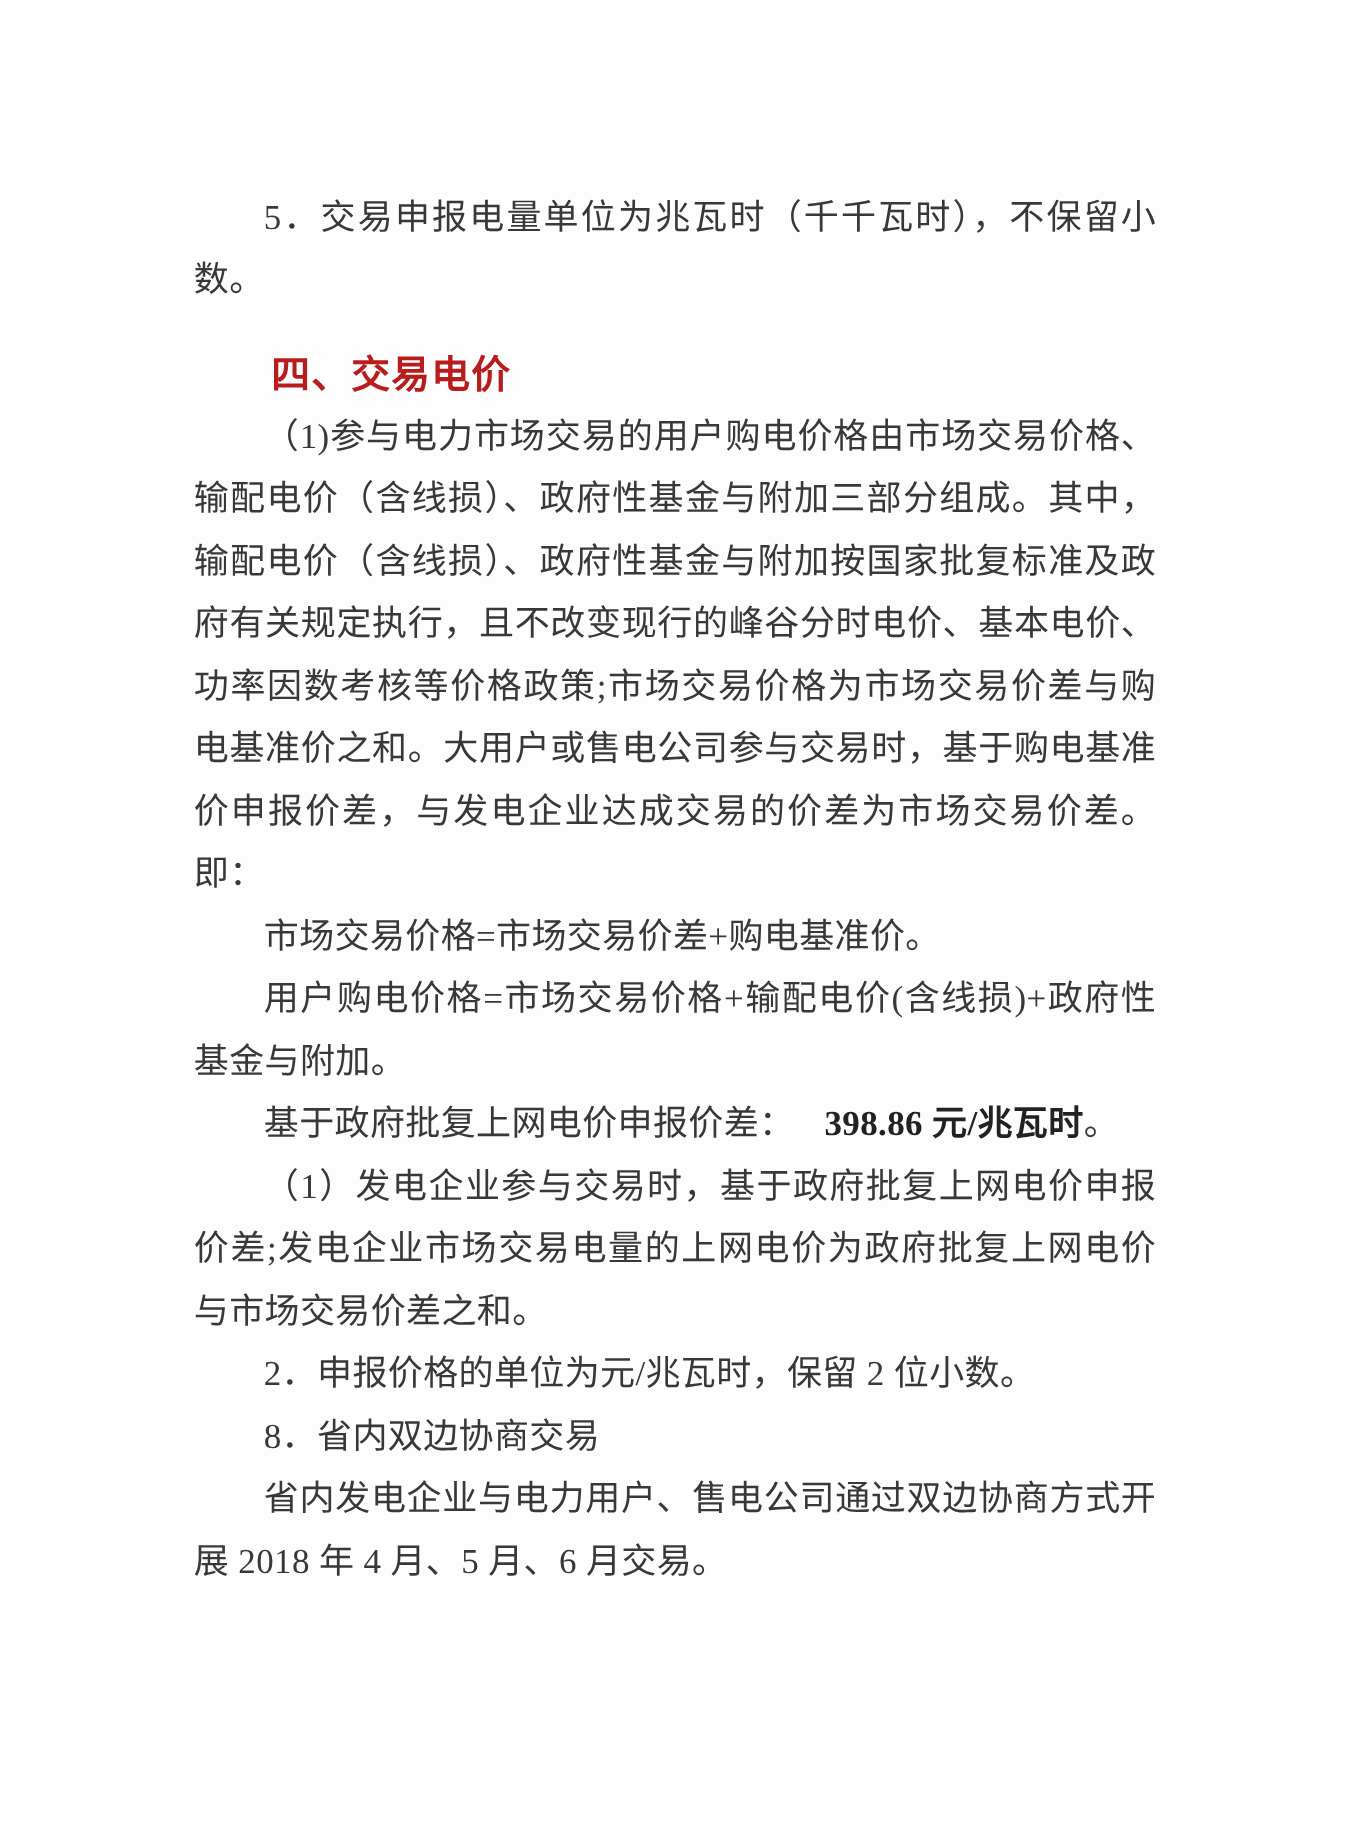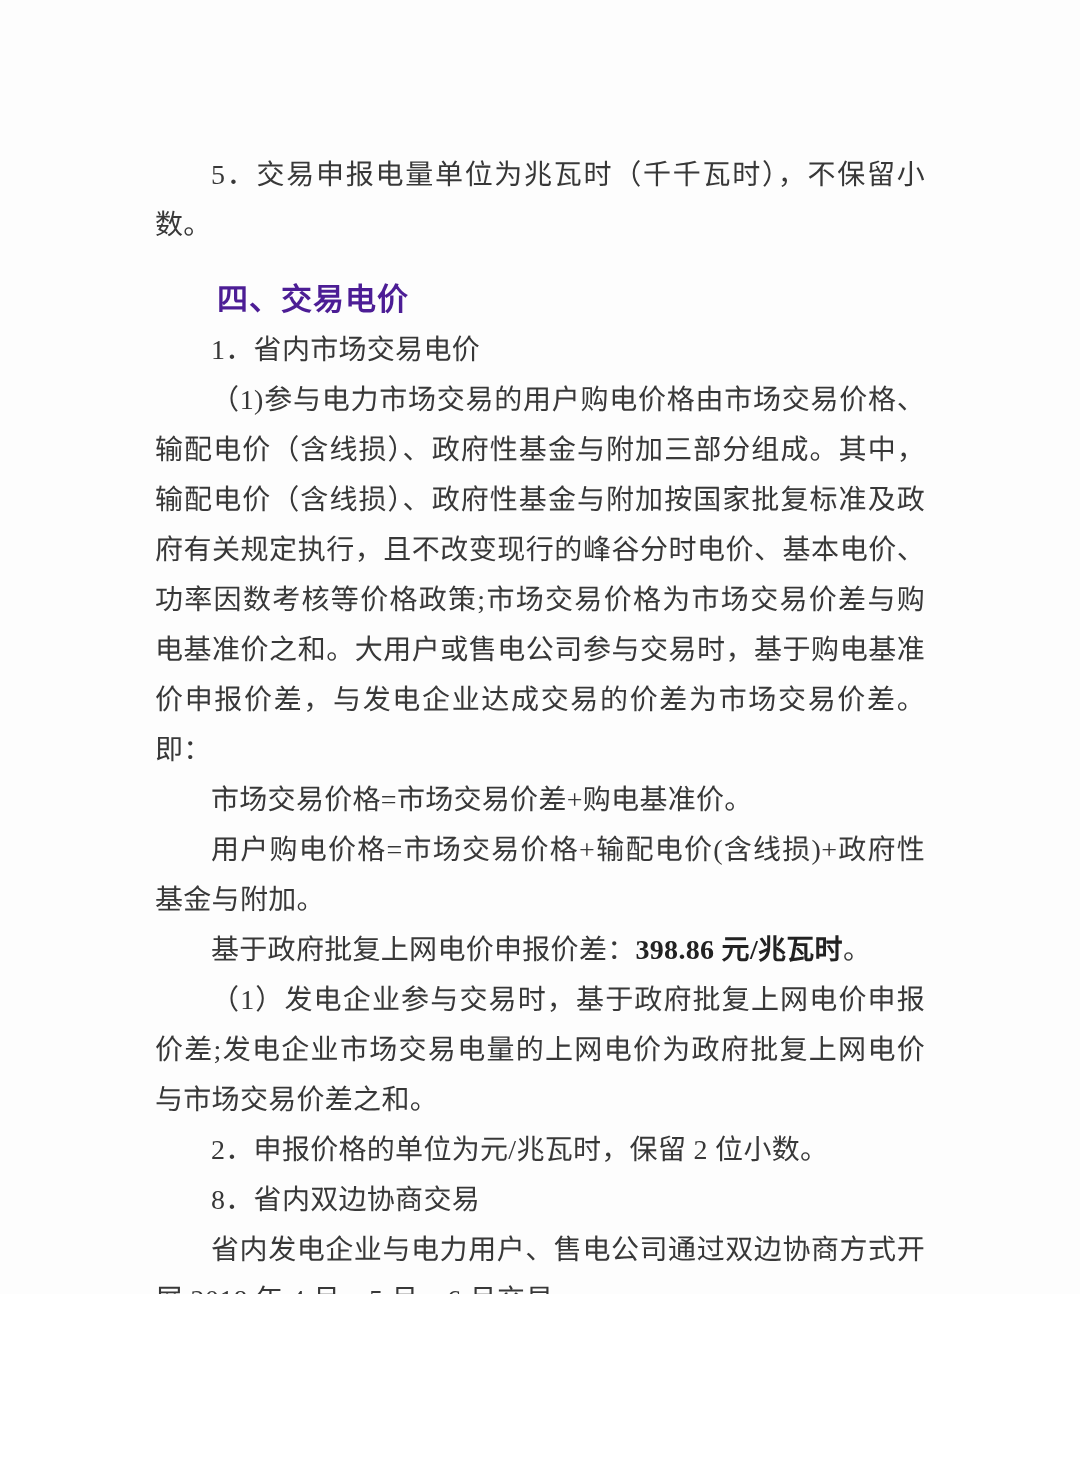--- a/index.html
+++ b/index.html
@@ -31,26 +31,27 @@
     text-indent: 2em;
     letter-spacing: 0.3px;
   }
   .heading {
     margin: 25px 0 0 0;
     text-indent: 2em;
     font-family: "Liberation Sans", "DejaVu Sans", sans-serif;
     font-weight: bold;
     font-size: 31px;
     line-height: 50px;
-    color: #4c1d95;
+    color: #b91c1c;
     letter-spacing: 1px;
   }
   .bold-value {
     font-weight: bold;
     color: #222222;
+    margin-left: 24px;
   }
   .footer {
     position: absolute;
     top: 1407px;
     left: 0;
     width: 1080px;
     text-align: center;
     font-size: 27px;
     line-height: 50px;
     color: #454545;
@@ -67,21 +68,20 @@
 </style>
 </head>
 <body>
 
 <div class="page">
   <div class="content">
     <p class="para">5．交易申报电量单位为兆瓦时（千千瓦时），不保留小数。</p>
 
     <h2 class="heading">四、交易电价</h2>
 
-    <p class="para">1．省内市场交易电价</p>
 
     <p class="para">（1)参与电力市场交易的用户购电价格由市场交易价格、输配电价（含线损）、政府性基金与附加三部分组成。其中，输配电价（含线损）、政府性基金与附加按国家批复标准及政府有关规定执行，且不改变现行的峰谷分时电价、基本电价、功率因数考核等价格政策;市场交易价格为市场交易价差与购电基准价之和。大用户或售电公司参与交易时，基于购电基准价申报价差，与发电企业达成交易的价差为市场交易价差。即：</p>
 
     <p class="para">市场交易价格=市场交易价差+购电基准价。</p>
 
     <p class="para">用户购电价格=市场交易价格+输配电价(含线损)+政府性基金与附加。</p>
 
     <p class="para"><span>基于政府批复上网电价申报价差：</span><span class="bold-value">398.86 元/兆瓦时</span><span>。</span></p>
 
     <p class="para">（1）发电企业参与交易时，基于政府批复上网电价申报价差;发电企业市场交易电量的上网电价为政府批复上网电价与市场交易价差之和。</p>

